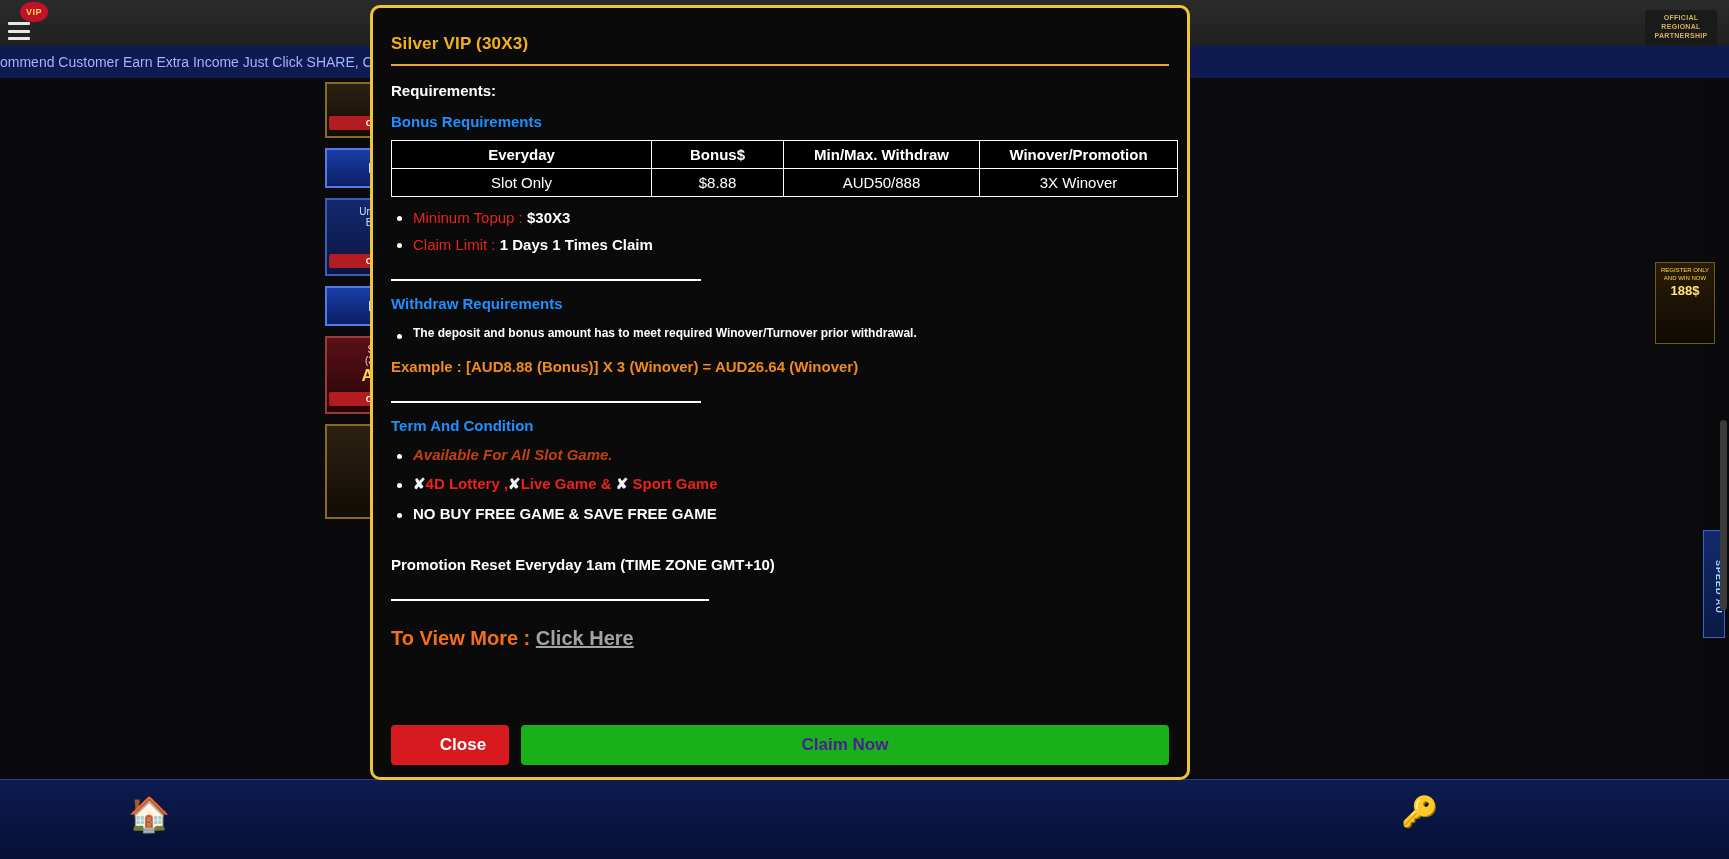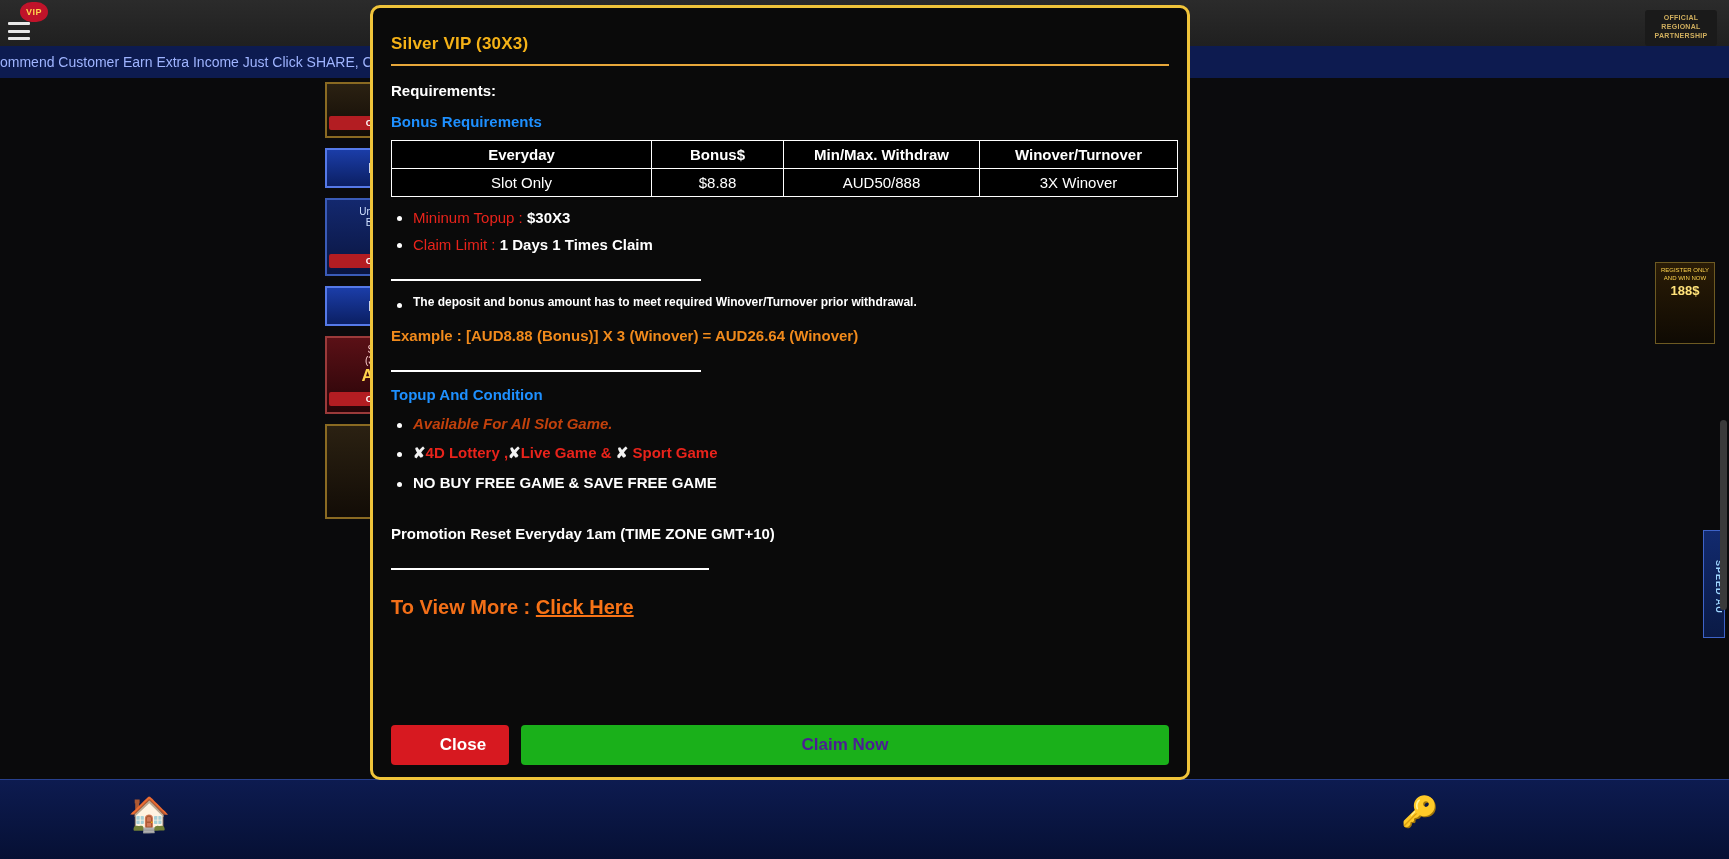--- a/index.html
+++ b/index.html
@@ -153,21 +153,21 @@
     width:5px; height:5px; border-radius:50%; background:#ffffff;
   }
   .tc-red-italic { color:#c2410c; font-weight:bold; font-style:italic; }
   .tc-red { color:#e8231b; font-weight:bold; }
   .tc-white { color:#ffffff; font-weight:bold; }
   .xmark { color:#f2f2f2; font-weight:bold; font-style:normal; }
 
   .reset-line { color:#ffffff; font-size:15px; font-weight:bold; margin-top:34px; }
 
   .viewmore { margin-top:26px; font-size:20px; font-weight:bold; color:#f36f18; }
-  .viewmore a { color:#f97316; text-decoration:underline; font-weight:bold; }
+  .viewmore a { color:#a3a3a3; text-decoration:underline; font-weight:bold; }
 
   .btn-row {
     position:absolute; left:18px; right:18px; bottom:12px;
     display:flex; gap:12px; align-items:center;
   }
   .btn-close {
     width:118px; height:40px; background:#d71920; border:none; border-radius:4px;
     color:#fff; font-size:17px; font-weight:bold; cursor:pointer;padding-left:32px;
   }
   .btn-claim {
@@ -239,21 +239,21 @@
       <div class="req-label">Requirements:</div>
 
       <div class="section-head">Bonus Requirements</div>
 
       <table class="bonus">
         <thead>
           <tr>
             <th class="col-product">Everyday</th>
             <th class="col-bonus">Bonus$</th>
             <th class="col-withdraw">Min/Max. Withdraw</th>
-            <th class="col-winover">Winover/Turnover</th>
+            <th class="col-winover">Winover/Promotion</th>
           </tr>
         </thead>
         <tbody>
           <tr>
             <td>Slot Only</td>
             <td>$8.88</td>
             <td>AUD50/888</td>
             <td>3X Winover</td>
           </tr>
         </tbody>
@@ -263,27 +263,28 @@
         <li>
           <span class="k-red">Mininum Topup</span><span class="k-red"> : </span><span class="v-bold">$30X3</span>
         </li>
         <li>
           <span class="k-red">Claim Limit</span><span class="k-red"> : </span><span class="v-bold">1 Days 1 Times Claim</span>
         </li>
       </ul>
 
       <div class="hr-short"></div>
 
+      <div class="section-head">Withdraw Requirements</div>
       <div class="wd-bullet">The deposit and bonus amount has to meet required Winover/Turnover prior withdrawal.</div>
 
       <div class="example-line">Example : [AUD8.88 (Bonus)] X 3 (Winover) = AUD26.64 (Winover)</div>
 
       <div class="hr-short w2"></div>
 
-      <div class="section-head">Topup And Condition</div>
+      <div class="section-head">Term And Condition</div>
 
       <ul class="tc">
         <li>
           <span class="tc-red-italic">Available For All Slot Game.</span>
         </li>
         <li>
           <span class="xmark">✘</span><span class="tc-red">4D Lottery ,</span><span class="xmark">✘</span><span class="tc-red">Live Game &amp; </span><span class="xmark">✘</span><span class="tc-red"> Sport Game</span>
         </li>
         <li>
           <span class="tc-white">NO BUY FREE GAME &amp; SAVE FREE GAME</span>

